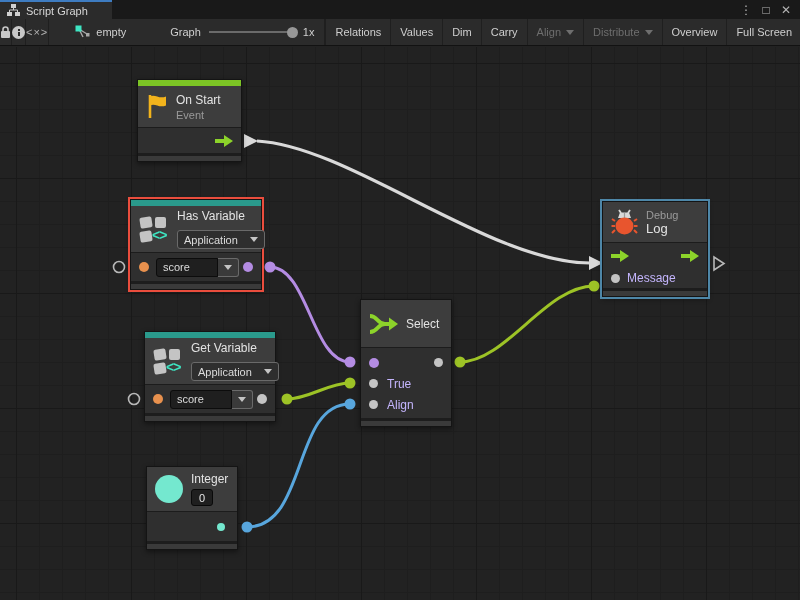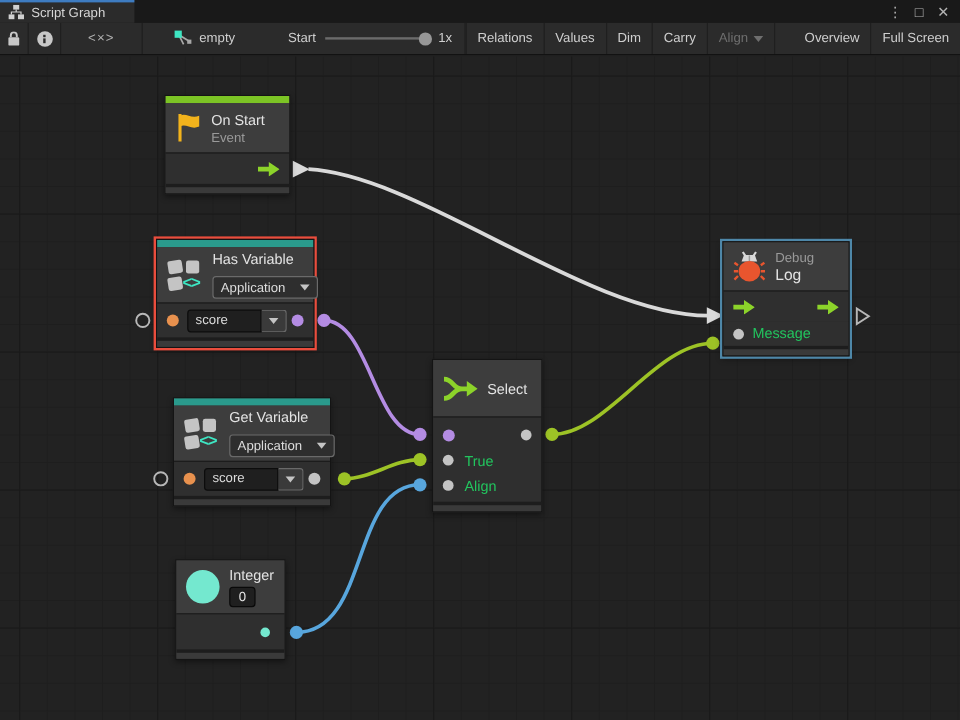--- a/index.html
+++ b/index.html
@@ -55,21 +55,21 @@
   .node.sel-blue { box-shadow:0 0 0 2px var(--select-blue), 0 2px 5px rgba(0,0,0,.45); }
   .strip { height:6px; }
   .strip.green { background:var(--strip-green); }
   .strip.teal  { background:var(--strip-teal); }
   .nheader { background:#3d3d3d; display:flex; align-items:center; gap:8px; padding:0 8px; }
   .nbody { background:#2f2f2f; border-top:1px solid #1c1c1c; position:relative;
     display:flex; align-items:center; padding:0 8px; gap:7px; }
   .nfooter { height:8px; background:#3a3a3a; border-top:3px solid #1d1d1d; }
   .ntitle { font-size:12px; color:#e3e3e3; }
   .nsub { font-size:11px; color:#9a9a9a; margin-top:2px; }
-  .plabel { font-size:12px; color:#22c55e; }
+  .plabel { font-size:12px; color:#c4b5fd; }
 
   .dot { width:10px; height:10px; border-radius:50%; flex:0 0 auto; }
   .dot.sm { width:9px; height:9px; }
   .dot.xs { width:8px; height:8px; }
   .dot.orange { background:var(--port-orange); }
   .dot.purple { background:var(--port-purple); }
   .dot.gray   { background:var(--port-gray); }
   .dot.cyan   { background:var(--port-cyan); }
   .abs-right { position:absolute; right:8px; }
 
@@ -161,40 +161,44 @@
       <span class="icon">
         <svg width="15" height="14" viewBox="0 0 15 14">
           <path d="M4,4 L12,9 M4,4 L8,12" stroke="#a8a8a8" stroke-width="1.4"></path>
           <rect x="0.5" y="0.5" width="6" height="6" fill="var(--teal-bracket)"></rect>
           <rect x="11" y="8" width="3.5" height="3.5" fill="#a8a8a8"></rect>
         </svg>
       </span>
       <span>empty</span>
     </div>
     <div class="tseg seg-zoom" style="margin-left:22px;">
-      <span>Start</span>
+      <span>Graph</span>
       <span class="slider-track">
         <span class="slider-handle"></span>
       </span>
       <span class="zoom-val">1x</span>
     </div>
     <div class="tseg tbtn" style="border-left:1px solid #1f1f1f;">
       <span>Relations</span>
       </div>
     <div class="tseg tbtn">
       <span>Values</span>
       </div>
     <div class="tseg tbtn">
       <span>Dim</span>
       </div>
     <div class="tseg tbtn">
       <span>Carry</span>
       </div>
     <div class="tseg tbtn disabled">
       <span>Align</span>
+      <span class="caret dim"></span>
+      </div>
+    <div class="tseg tbtn disabled">
+      <span>Distribute</span>
       <span class="caret dim"></span>
       </div>
     <div class="tseg tbtn" style="margin-left:auto;">
       <span>Overview</span>
       </div>
     <div class="tseg tbtn" style="border-right:none;">
       <span>Full Screen</span>
       </div>
   </div>
 

